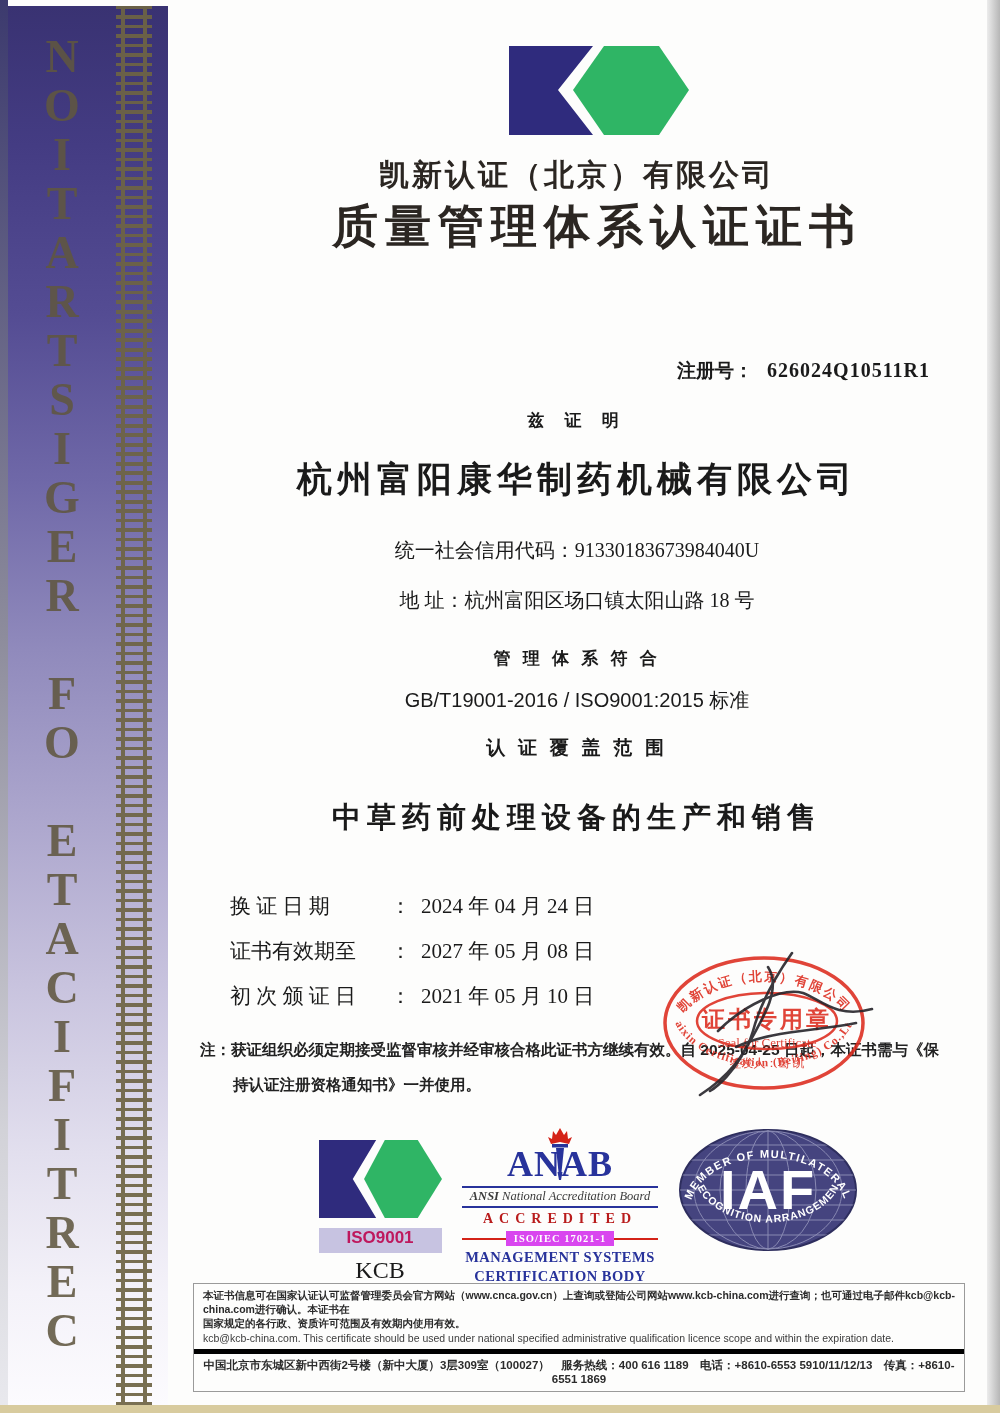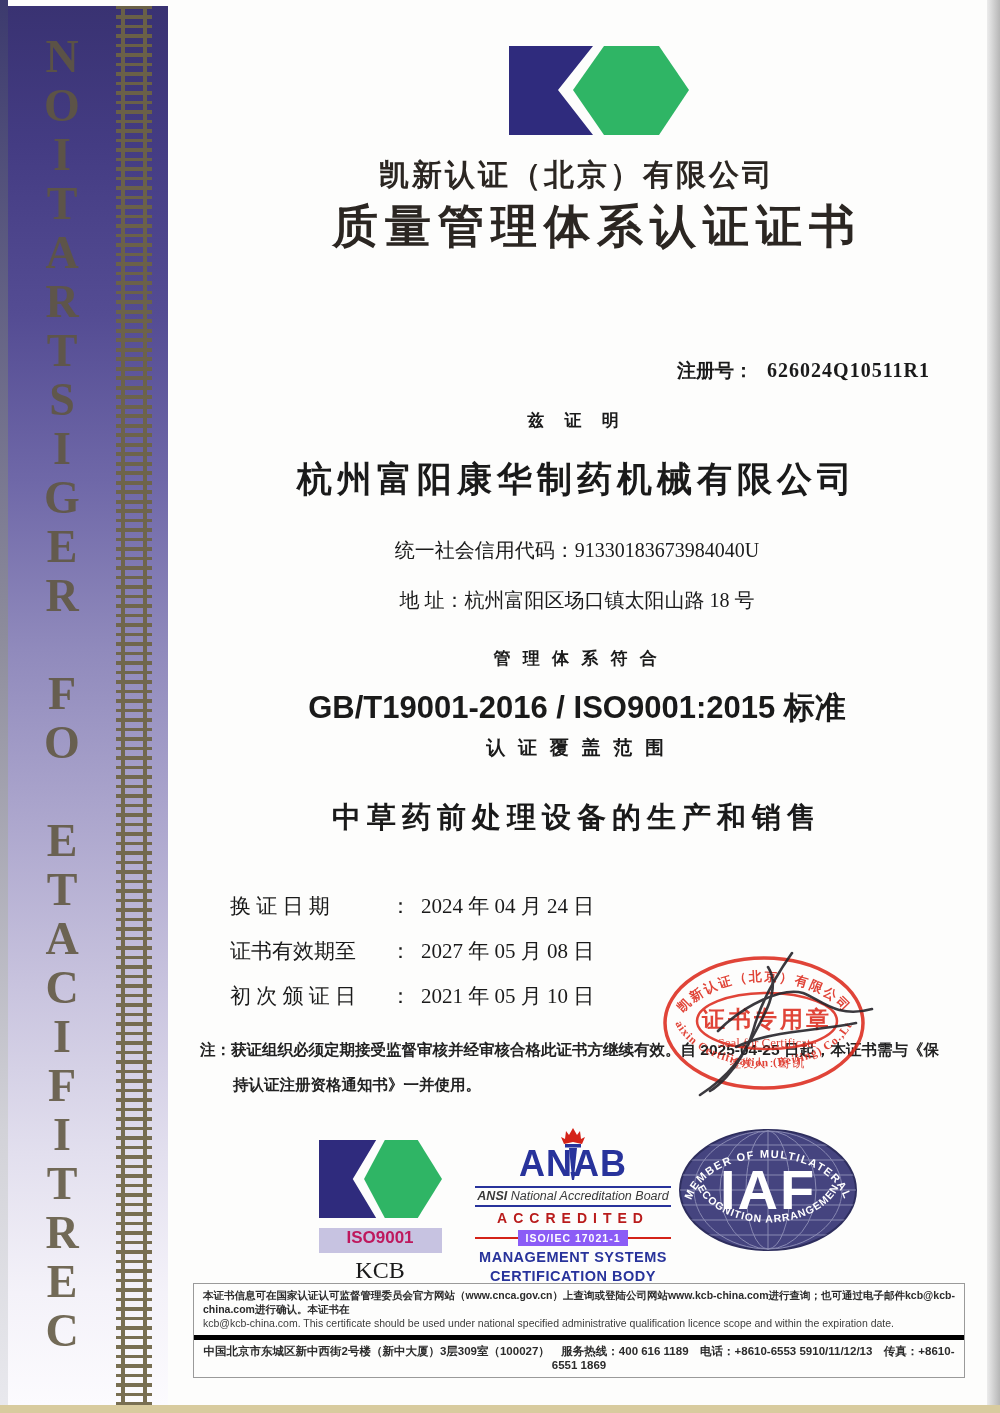--- a/index.html
+++ b/index.html
@@ -31,50 +31,50 @@
   .title-company{top:155px;font-size:30px;font-weight:bold;letter-spacing:3px;color:#2b2622;}
   .title-main{top:196px;left:20px;right:-20px;font-size:46px;font-weight:bold;
               letter-spacing:7px;color:#2b2622;}
   .regno{position:absolute;top:358px;right:56px;font-size:19px;font-weight:bold;}
   .regno .num{font-family:"Liberation Serif",serif;font-size:20px;letter-spacing:1px;padding-left:14px;}
   .certify-heading{top:409px;font-size:17px;font-weight:600;letter-spacing:8px;}
   .company-name{top:456px;font-size:35px;font-weight:bold;letter-spacing:5px;}
   .credit-line{top:537px;font-size:20px;}
   .addr-line{top:587px;font-size:20px;}
   .conform-heading{top:647px;font-size:17px;font-weight:600;letter-spacing:4px;}
-  .standard-line{top:687px;font-size:31px;font-weight:700;}
+  .standard-line{top:687px;font-size:20px;font-weight:400;}
   .scope-heading{top:735px;font-size:19px;font-weight:600;letter-spacing:4px;}
   .scope-line{top:798px;font-size:29px;font-weight:bold;letter-spacing:6px;}
   .dates{position:absolute;top:884px;left:62px;font-size:21px;}
   .date-row{height:45px;line-height:45px;white-space:nowrap;}
   .date-label{display:inline-block;width:158px;}
   .date-sep{padding:0 10px 0 2px;}
   .note{position:absolute;top:1032px;left:32px;width:745px;font-size:15.5px;font-weight:600;
         line-height:35px;color:#222;}
   .note-l2{padding-left:33px;}
   
   .seal{position:absolute;left:640px;top:935px;width:260px;height:175px;}
   
   .kcb-footer{position:absolute;left:300px;top:1140px;width:160px;text-align:center;}
   .iso-band{width:123px;margin:6px auto 0;height:25px;line-height:19px;background:#c7c3e1;
             color:#be185d;font-weight:bold;font-size:17px;
             font-family:"Liberation Sans","DejaVu Sans",sans-serif;}
   .kcb-caption{margin-top:4px;font-size:24px;color:#1a1a1a;font-family:"Liberation Serif",serif;}
-  .anab{position:absolute;left:475px;top:1128px;width:196px;text-align:center;
-        font-family:Liberation Sans, sans-serif;}
+  .anab{position:absolute;left:462px;top:1128px;width:196px;text-align:center;
+        font-family:Liberation Serif, serif;}
   .anab-torch{position:absolute;top:0;left:50%;margin-left:-12px;}
   .anab-word{position:relative;margin-top:16px;font-size:36px;line-height:40px;font-weight:900;
              color:#28339b;letter-spacing:1px;}
   .anab-rule{height:2px;background:#28339b;margin-top:2px;}
   .anab-board{margin-top:1px;font-size:12.5px;font-style:italic;color:#3a3a3a;white-space:nowrap;}
   .anab-board b{font-style:italic;}
   .anab-accredited{margin-top:3px;font-size:14px;letter-spacing:6px;font-weight:600;color:#b91c1c;}
   .anab-bandrow{display:flex;align-items:center;margin-top:4px;}
   .redline{flex:1;height:2px;background:#d42318;}
-  .redbox{background:#8b5cf6;color:#fff;font-size:10.5px;font-weight:bold;
+  .redbox{background:#d946ef;color:#fff;font-size:10.5px;font-weight:bold;
           padding:2px 8px;letter-spacing:1px;white-space:nowrap;}
   .anab-ms{margin-top:4px;font-size:14.5px;font-weight:800;color:#28339b;letter-spacing:.5px;line-height:15px;}
   .iaf{position:absolute;left:676px;top:1126px;}
   
   .finebox{position:absolute;left:193px;top:1283px;width:770px;border:1px solid #9a9a9a;
            font-family:"Liberation Sans","DejaVu Sans",sans-serif;background:#fdfdfc;}
   .fine-top{padding:4px 9px 4px;border-bottom:5px solid #000000;}
   .fine-zh{font-size:10.5px;line-height:1.35;color:#2b2b2b;font-weight:600;margin:0;}
   .fine-en{font-size:10.5px;line-height:1.35;color:#3c3c3c;margin:2px 0 0;}
   .fine-addr{padding:4px 6px 6px;text-align:center;}
@@ -251,20 +251,21 @@
     <text x="92" y="83" text-anchor="middle" font-size="56" font-weight="900" fill="#ffffff" font-family="Liberation Sans, DejaVu Sans, sans-serif" letter-spacing="2">IAF</text>
     <path id="iafBottom" d="M 20 58 A 74 50 0 0 0 164 58" fill="none"></path>
     <text font-size="10.5" font-weight="bold" fill="#ffffff" letter-spacing="1" font-family="Liberation Sans, DejaVu Sans, sans-serif">
       <textPath href="#iafBottom" startOffset="50%" text-anchor="middle">RECOGNITION ARRANGEMENT</textPath>
     </text>
   </svg>
 
   <div class="finebox">
     <div class="fine-top">
       <p class="fine-zh">本证书信息可在国家认证认可监督管理委员会官方网站（www.cnca.gov.cn）上查询或登陆公司网站www.kcb-china.com进行查询；也可通过电子邮件kcb@kcb-china.com进行确认。本证书在</p>
+      <p class="fine-zh">国家规定的各行政、资质许可范围及有效期内使用有效。</p>
       <p class="fine-en" style="margin-top:0">kcb@kcb-china.com. This certificate should be used under national specified administrative qualification licence scope and within the expiration date.</p>
     </div>
     <div class="fine-addr">
       <div class="fa-zh">中国北京市东城区新中西街2号楼（新中大厦）3层309室（100027）　服务热线：400 616 1189　电话：+8610-6553 5910/11/12/13　传真：+8610-6551 1869</div>
 
     </div>
   </div>
 
 </div>
 

